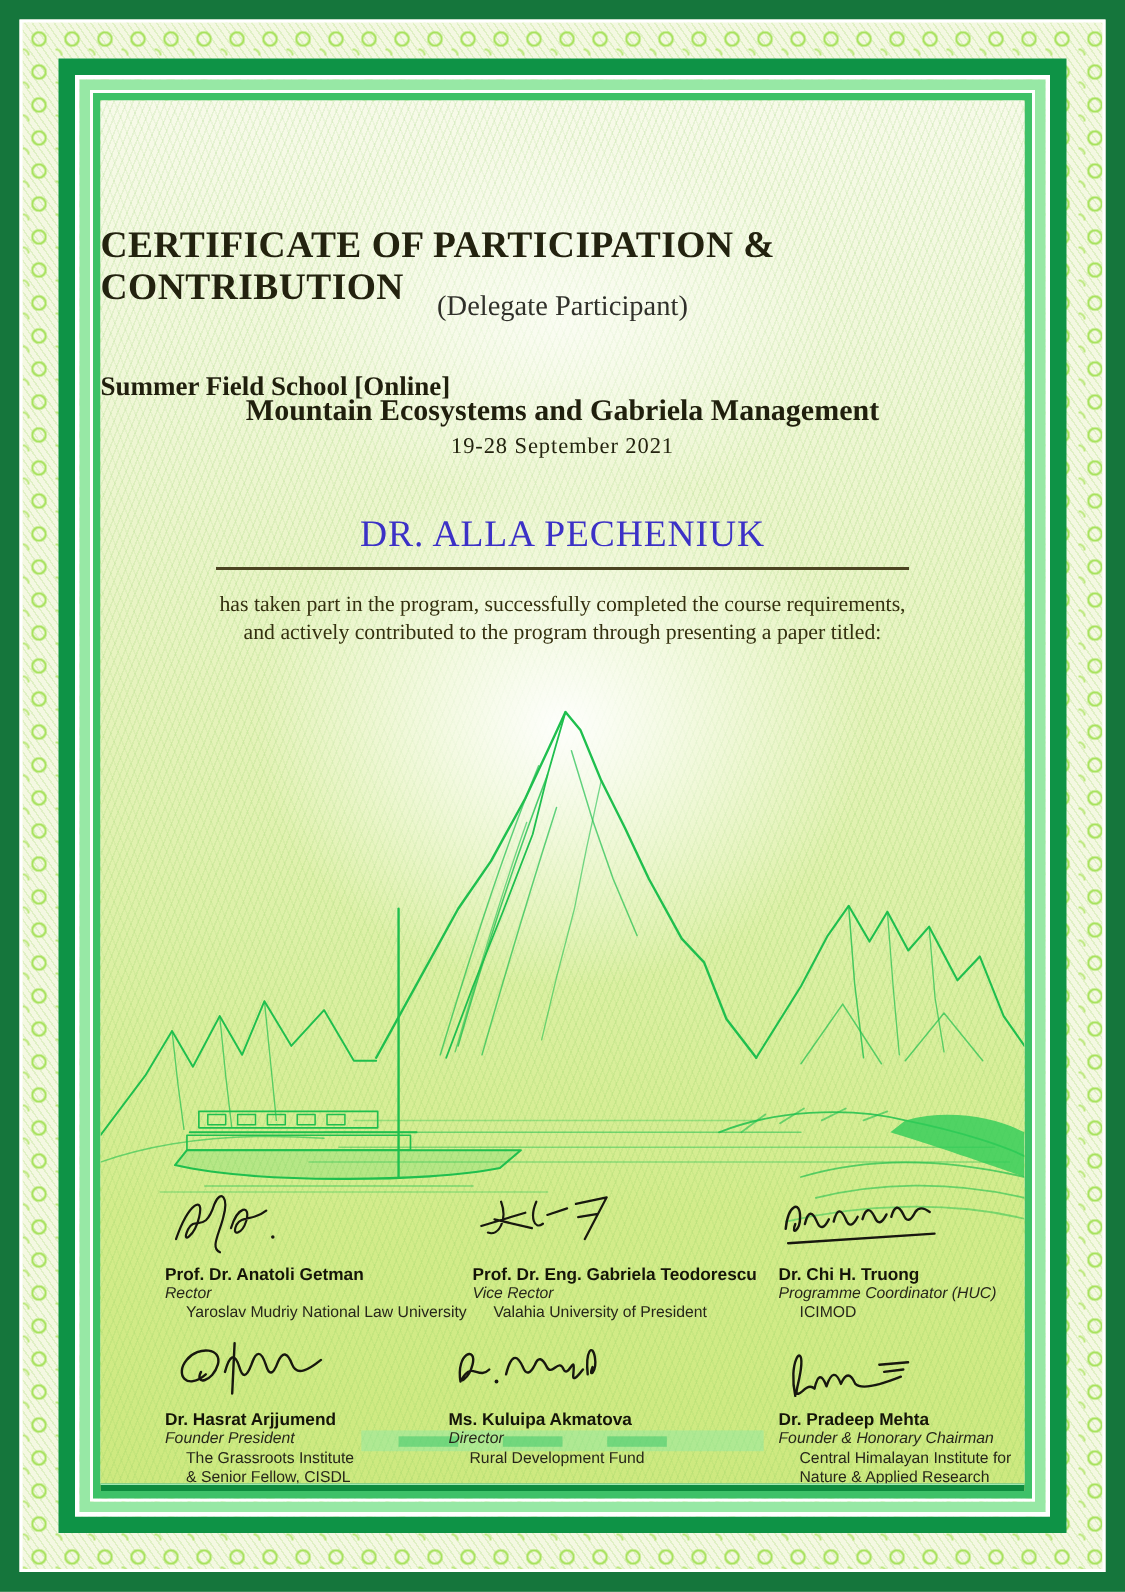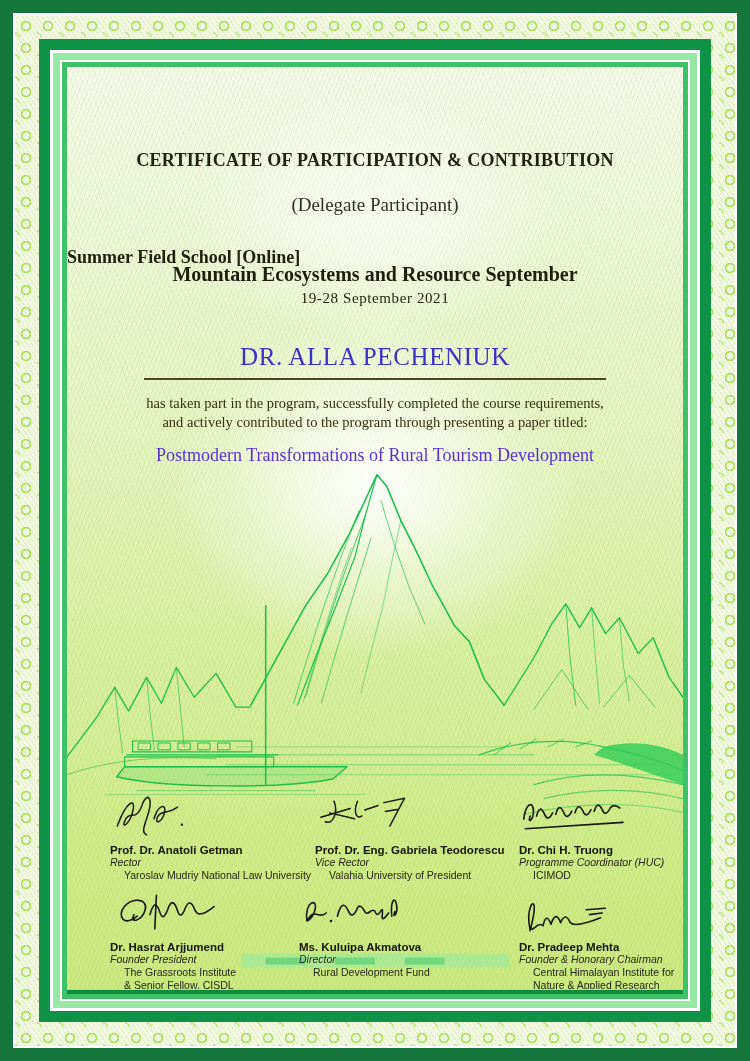--- a/index.html
+++ b/index.html
@@ -34,22 +34,22 @@
   }
   .paper::before {
     content:""; position:absolute; inset:0; z-index:1; pointer-events:none;
     background:
       radial-gradient(ellipse 46% 26% at 50% 45%, rgba(255,255,255,.95), rgba(255,255,255,0) 72%),
       radial-gradient(ellipse 40% 18% at 50% 16%, rgba(255,255,255,.65), rgba(255,255,255,0) 75%);
   }
 
   .content { position:absolute; inset:0; z-index:3; }
 
-  .c-title { position:absolute; top:83px; left:0; right:0; text-align:center;
-    font-weight:700; font-size:18px; letter-spacing:.3px; color:#23220f; }
+  .c-title { position:absolute; top:83px; left:0; right:0; text-align:left;
+    font-weight:700; font-size:25px; letter-spacing:.3px; color:#23220f; }
   .c-sub   { position:absolute; top:127px; left:0; right:0; text-align:center;
     font-size:19px; color:#30302a; }
   .c-prog1 { position:absolute; top:180px; left:0; right:0; 
     font-weight:700; font-size:18px; color:#201f0d; }
   .c-prog2 { position:absolute; top:196px; left:0; right:0; text-align:center;
     font-weight:700; font-size:20px; color:#201f0d; }
   .c-dates { position:absolute; top:223px; left:0; right:0; text-align:center;
     font-size:15px; letter-spacing:.6px; color:#23230f; }
 
   .c-name  { position:absolute; top:276px; left:0; right:0; text-align:center;
@@ -165,32 +165,31 @@
                     <rect x="200" y="504" width="40" height="7" fill="rgba(53,198,104,.5)"></rect>
                     <rect x="270" y="504" width="40" height="7" fill="rgba(53,198,104,.5)"></rect>
                     <rect x="340" y="504" width="40" height="7" fill="rgba(53,198,104,.5)"></rect>
                   </g>
                 </svg>
 
                 <div class="content">
                   <div class="c-title">CERTIFICATE OF PARTICIPATION &amp; CONTRIBUTION</div>
                   <div class="c-sub">(Delegate Participant)</div>
                   <div class="c-prog1">Summer Field School [Online]</div>
-                  <div class="c-prog2">Mountain Ecosystems and Resource September</div>
+                  <div class="c-prog2">Mountain Ecosystems and Gabriela Management</div>
                   <div class="c-dates">19-28 September 2021</div>
 
                   <div class="c-name">DR. ALLA PECHENIUK</div>
                   <div class="c-rule"></div>
 
                   <div class="c-stmt">
                     <div>has taken part in the program, successfully completed the course requirements,</div>
                     <div>and actively contributed to the program through presenting a paper titled:</div>
                   </div>
 
-                  <div class="c-paper-title">Postmodern Transformations of Rural Tourism Development</div>
 
                   <div class="sig sig1">
                     <svg viewBox="0 0 150 55" width="110">
                       <path class="ink" d="M10 44 C22 10 36 4 31 24 C27 41 14 50 21 35 C28 22 36 40 45 12 C51 -2 58 6 53 24 C49 40 41 52 50 56"></path>
                       <path class="ink" d="M60 34 C66 14 78 12 74 27 C70 40 60 42 65 31 C70 22 80 28 92 18"></path>
                       <circle cx="98" cy="42" r="1.6" fill="#17170f"></circle>
                     </svg>
                     <div class="sig-name">Prof. Dr. Anatoli Getman</div>
                     <div class="sig-role">Rector</div>
                     <div class="sig-org">Yaroslav Mudriy National Law University</div>

